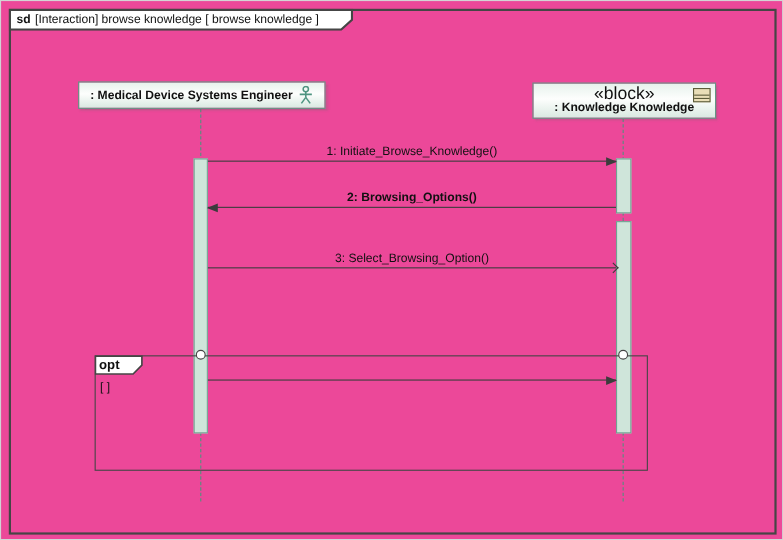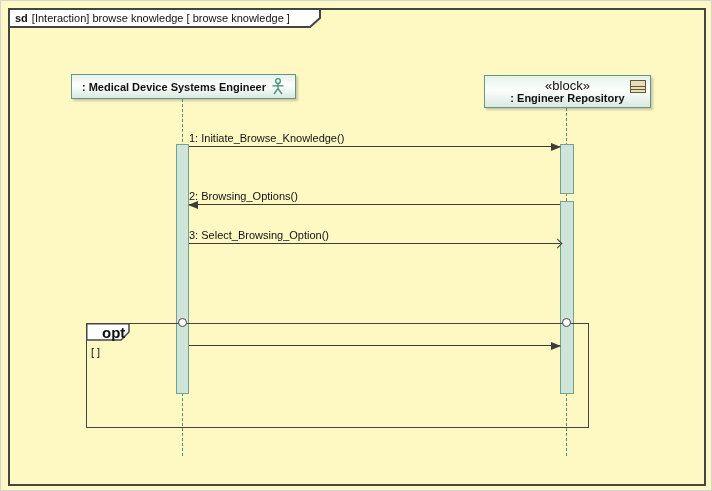--- a/index.html
+++ b/index.html
@@ -1,17 +1,17 @@
 <!DOCTYPE html>
 <html><head>
 <meta charset="utf-8">
 <style>
   html,body{margin:0;padding:0;background:#ffffff;}
   body{font-family:"Liberation Sans", sans-serif;}
-  #canvas{position:relative;width:712px;height:491px;background:#fef9c3;
+  #canvas{position:relative;width:712px;height:491px;background:#ec4899;
           border:1px solid #d4d4d4;box-sizing:border-box;overflow:hidden;}
   .abs{position:absolute;}
 
   
   #frame{left:7px;top:7px;width:698px;height:478px;border:2px solid #454545;
          box-sizing:border-box;z-index:1;}
 
   
   #title-tab{left:7px;top:7px;width:313px;height:20px;z-index:8;}
   #title-tab svg{display:block;}
@@ -21,21 +21,21 @@
   #title-text .rest{margin-left:4px;}
 
   
   .head{box-sizing:border-box;border:1px solid #639685;
         background:linear-gradient(180deg,#e7f2ec 0%,#fdfefd 45%,#d9e9e1 100%);
         box-shadow:2px 2px 2px rgba(110,110,110,0.35);z-index:5;
         display:flex;align-items:center;justify-content:center;}
   #head-engineer{left:70px;top:73px;width:225px;height:25px;}
   #head-repo{left:483px;top:74px;width:167px;height:33px;flex-direction:column;}
   .head-name{font-size:11px;font-weight:bold;color:#111;white-space:nowrap;}
-  .head-stereo{font-size:13px;color:#111;white-space:nowrap;line-height:12px;}
+  .head-stereo{font-size:16px;color:#111;white-space:nowrap;line-height:12px;}
   #actor-glyph{margin-left:5px;flex:0 0 auto;}
   #block-glyph{position:absolute;right:4px;top:4px;width:16px;height:13px;
                background:#e9deb7;border:1px solid #5c5c3a;box-sizing:border-box;}
   #block-glyph .ln{position:absolute;left:0;right:0;border-top:1px solid #5c5c3a;}
   #block-glyph .ln1{top:5px;}
   #block-glyph .ln2{top:8px;}
 
   
   .lifeline{width:0;border-left:1.5px dashed #53917e;z-index:1;}
   #lifeline-engineer{left:181px;top:98px;height:357px;}
@@ -43,42 +43,42 @@
 
   
   .activation{box-sizing:border-box;background:#cfe5da;border:1px solid #71a292;z-index:2;}
   #act-eng{left:175px;top:143px;width:13px;height:250px;}
   #act-repo-1{left:559px;top:143px;width:14px;height:50px;}
   #act-repo-2{left:559px;top:200px;width:14px;height:193px;}
 
   
   .msg{position:absolute;left:188px;width:371px;height:16px;z-index:3;}
   .msg .line{position:absolute;left:0;right:0;bottom:0;border-top:1.5px solid #3c3c3c;}
-  .msg .lbl{position:absolute;left:0;right:0;bottom:3px;
+  .msg .lbl{position:absolute;left:0;right:0;bottom:3px;text-align:center;
             font-size:11px;color:#111;white-space:nowrap;}
   .arr-solid-right{position:absolute;right:-1px;bottom:-4px;width:0;height:0;
        border-left:10px solid #3c3c3c;border-top:4.5px solid transparent;
        border-bottom:4.5px solid transparent;}
   .arr-solid-left{position:absolute;left:-1px;bottom:-4px;width:0;height:0;
        border-right:10px solid #3c3c3c;border-top:4.5px solid transparent;
        border-bottom:4.5px solid transparent;}
   .arr-open-right{position:absolute;right:-1px;bottom:-3px;width:6px;height:6px;
        border-top:1.6px solid #3c3c3c;border-right:1.6px solid #3c3c3c;
        transform:rotate(45deg);transform-origin:center;}
   .arr-open-left{position:absolute;left:-1px;bottom:-3px;width:6px;height:6px;
        border-top:1.6px solid #3c3c3c;border-left:1.6px solid #3c3c3c;
        transform:rotate(-45deg);transform-origin:center;}
-  #msg-1{top:130px;} #msg-2{top:188px;} #msg-3{top:227px;text-decoration:underline;}
+  #msg-1{top:130px;} #msg-2{top:172px;font-weight:bold;} #msg-3{top:227px;text-decoration:underline;}
   #msg-4{top:283px;} #msg-5{top:329px;}
 
   
   #fragment{left:85px;top:322px;width:503px;height:105px;
             border:1.5px solid #454545;box-sizing:border-box;z-index:4;}
   #opt-tab{position:absolute;left:-1px;top:-1px;width:44px;height:18px;}
-  #opt-label{position:absolute;left:16px;top:1px;font-size:15px;font-weight:bold;color:#111;}
+  #opt-label{position:absolute;left:4px;top:1px;font-size:12px;font-weight:bold;color:#111;}
   #guard{position:absolute;left:4px;top:22px;font-size:11px;color:#111;}
 
   
   .gate{width:9px;height:9px;border:1.5px solid #454545;border-radius:50%;
         background:#ffffff;box-sizing:border-box;z-index:6;}
   #gate-left{left:177px;top:317px;}
   #gate-right{left:561px;top:317px;}
 </style>
 </head>
 <body>
@@ -105,21 +105,21 @@
       <circle cx="7" cy="3" r="2.4" fill="none" stroke="#4e9480" stroke-width="1.4"></circle>
       <line x1="7" y1="5.4" x2="7" y2="10.5" stroke="#4e9480" stroke-width="1.4"></line>
       <line x1="1.5" y1="7.8" x2="12.5" y2="7.8" stroke="#4e9480" stroke-width="1.4"></line>
       <line x1="7" y1="10.5" x2="3" y2="16" stroke="#4e9480" stroke-width="1.4"></line>
       <line x1="7" y1="10.5" x2="11" y2="16" stroke="#4e9480" stroke-width="1.4"></line>
     </svg>
   </div>
 
   <div id="head-repo" class="abs head">
     <span class="head-stereo">«block»</span>
-    <span class="head-name">: Engineer Repository</span>
+    <span class="head-name">: Knowledge Knowledge</span>
     <div id="block-glyph">
       <div class="ln ln1"></div>
       <div class="ln ln2"></div>
     </div>
   </div>
 
   <div id="act-eng" class="abs activation"></div>
   <div id="act-repo-1" class="abs activation"></div>
   <div id="act-repo-2" class="abs activation"></div>
 

